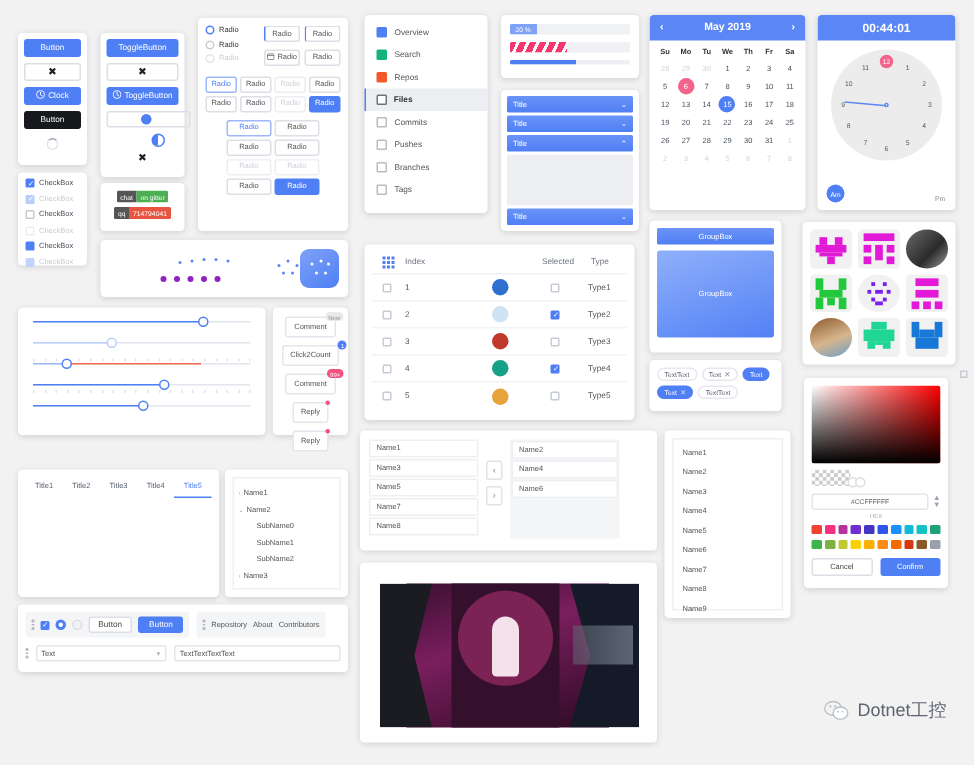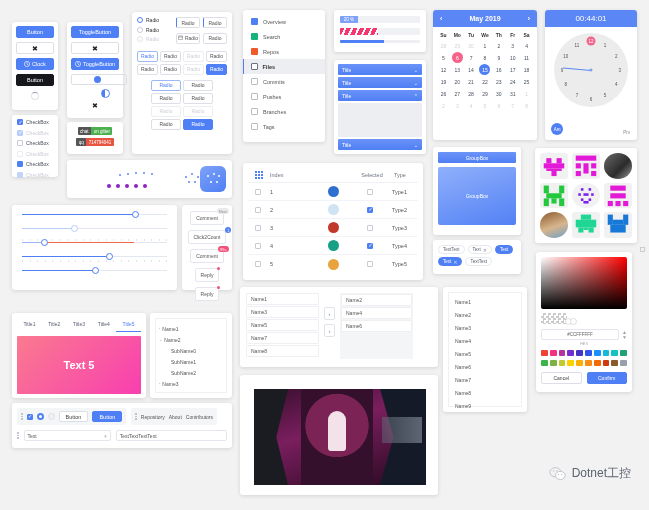--- a/index.html
+++ b/index.html
@@ -96,21 +96,21 @@
   .cal-grid { display: grid; grid-template-columns: repeat(7,1fr); padding: 3px 4px; gap: 1px; }
   .cal-grid div { height: 11px; display: flex; align-items: center; justify-content: center; font-size: 5px; color: #46505e; }
   .cal-grid .dow { font-weight: bold; color: #333; height: 9px; }
   .cal-grid .mute { color: #cfd3da; }
   .cal-grid .pink span, .cal-grid .blue span { width: 11px; height: 11px; border-radius: 50%; color: #fff; display: flex; align-items: center; justify-content: center; }
   .cal-grid .pink span { background: #f4648a; }
   .cal-grid .blue span { background: #4f7ff4; }
 
   
   #clock-card { left: 545px; top: 10px; width: 92px; height: 130px; overflow: hidden; }
-  .clock-head { background: #5b86f5; color: #fff; height: 17px; display: flex; align-items: center; justify-content: center; font-size: 8px; font-weight: normal; }
+  .clock-head { background: #5b86f5; color: #fff; height: 17px; display: flex; align-items: center; justify-content: center; font-size: 8px; font-weight: bold; }
   .dial { position: relative; width: 74px; height: 74px; border-radius: 50%; background: #ececec; margin: 6px auto 0; }
   .dial .num { position: absolute; font-size: 4.5px; color: #555; transform: translate(-50%,-50%); }
   .dial .num.hl { background: #f4648a; color: #fff; width: 9px; height: 9px; border-radius: 50%; display: flex; align-items: center; justify-content: center; }
   .hand { position: absolute; height: 1px; background: #5b86f5; left: 50%; top: 50%; transform-origin: left center; }
   .center-dot { position: absolute; width: 3px; height: 3px; background: #fff; border: 1px solid #5b86f5; border-radius: 50%; left: 50%; top: 50%; transform: translate(-50%,-50%); }
   .ampm { position: absolute; bottom: 5px; font-size: 4.5px; }
   .am { left: 6px; width: 12px; height: 12px; border-radius: 50%; background: #4f7ff4; color: #fff; display: flex; align-items: center; justify-content: center; }
   .pm { right: 7px; color: #888; }
 
   
@@ -910,21 +910,20 @@
 </div>
 
 <div class="card" id="tabs-card">
   <div class="tab-row">
     <span class="tab">Title1</span>
     <span class="tab">Title2</span>
     <span class="tab">Title3</span>
     <span class="tab">Title4</span>
     <span class="tab active">Title5</span>
   </div>
-  <div class="tab-panel">Text 5</div>
 </div>
 
 <div class="card" id="tree-card">
   <div class="tree-box">
     <div class="tnode">
         <span class="tw">›</span>
         <span>Name1</span>
       </div>
     <div class="tnode">
         <span class="tw">⌄</span>

